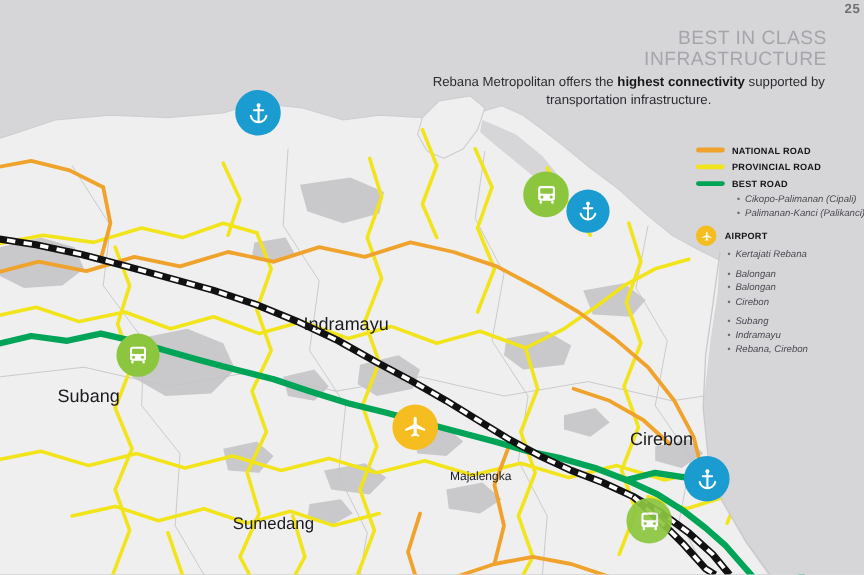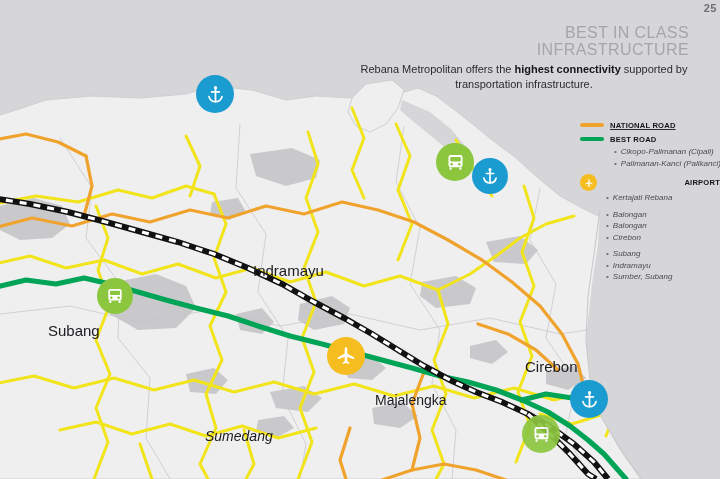--- a/index.html
+++ b/index.html
@@ -58,31 +58,31 @@
   }
   .leg-icon{
     position:absolute;left:0;top:0;width:17px;height:17px;border-radius:50%;
     display:flex;align-items:center;justify-content:center;
   }
   .leg-label{
     margin-left:30px;font-size:7.6px;font-weight:700;
     letter-spacing:.2px;color:#141417;line-height:11px;
     white-space:nowrap;
   }
-  .leg-label.ico{margin-left:24px;line-height:17px;text-align:right;}
+  .leg-label.ico{margin-left:24px;line-height:17px;}
   .leg-subs{margin-left:34px;}
   .leg-subs.ico{margin-left:26px;}
   .leg-sub{
     font-size:8px;color:#4a4a52;line-height:11.5px;white-space:nowrap;
     overflow:hidden;
     font-style:italic;
   }
   .leg-sub:before{content:"\2022";margin-right:4px;color:#6b6b73;}
   .leg-group{margin-bottom:5px;}
-  .leg-group.tight{margin-bottom:3px;text-decoration:underline;}
+  .leg-group.tight{margin-bottom:3px;}
 
   
   .pin{
     position:absolute;border-radius:50%;
     display:flex;align-items:center;justify-content:center;
     box-shadow:0 0 0 0 rgba(0,0,0,0);
   }
   .pin.sea{background:#1b9cd0;}
   .pin.term{background:#8cc63f;}
   .pin.air{background:#f5bd1f;}
@@ -212,22 +212,22 @@
                  L590,300 L586,260 L592,206 L598,166 Z"></path>
         <path fill="none" stroke="#c9c9cc" stroke-width="1.1" d="M600,132 L594,176 L588,218 L586,262 L590,302 L602,340 L622,374 L642,401"></path>
       </g>
     </svg>
   </div>
 
   <div>
     <div style="position:absolute;left:253px;top:262px;font-size:15px;color:#1b1b1f;">Indramayu</div>
     <div style="position:absolute;left:48px;top:322px;font-size:15px;color:#1b1b1f;">Subang</div>
     <div style="position:absolute;left:525px;top:358px;font-size:15px;color:#1b1b1f;">Cirebon</div>
-    <div style="position:absolute;left:375px;top:392px;font-size:14px;color:#1b1b1f;">Majalengka</div>
-    <div style="position:absolute;left:205px;top:428px;font-size:14px;color:#1b1b1f;font-style:italic;">Sumedang</div>
+    <div style="position:absolute;left:375px;top:392px;font-size:10px;color:#1b1b1f;">Majalengka</div>
+    <div style="position:absolute;left:194px;top:428px;font-size:14px;color:#1b1b1f;">Sumedang</div>
   </div>
 
   <div>
 
     <div class="pin sea" style="left:196px;top:75px;width:38px;height:38px;">
       <svg width="21" height="21" viewBox="0 0 24 24">
         <g fill="none" stroke="#ffffff" stroke-width="2" stroke-linecap="round">
           <circle cx="12" cy="4.2" r="1.9" fill="#ffffff" stroke="none"></circle>
           <line x1="12" y1="6.4" x2="12" y2="20"></line>
           <line x1="7.6" y1="9" x2="16.4" y2="9"></line>
@@ -312,20 +312,26 @@
 
   <div class="legend">
 
     <div class="leg-group tight">
       <div class="leg-row">
         <span class="leg-sw sw-solid" style="background:#f0a32c;"></span>
         <div class="leg-label">NATIONAL ROAD</div>
       </div>
     </div>
 
+    <div class="leg-group tight">
+      <div class="leg-row">
+        <span class="leg-sw sw-solid" style="background:#f2e41a;"></span>
+        <div class="leg-label">PROVINCIAL ROAD</div>
+      </div>
+    </div>
 
     <div class="leg-group">
       <div class="leg-row">
         <span class="leg-sw sw-solid" style="background:#00a457;height:3.5px;"></span>
         <div class="leg-label">BEST ROAD</div>
       </div>
       <div class="leg-subs">
         <div class="leg-sub">Cikopo-Palimanan (Cipali)</div>
         <div class="leg-sub">Palimanan-Kanci (Palikanci)</div>
       </div>
@@ -351,18 +357,18 @@
         <div class="leg-sub">Balongan</div>
         <div class="leg-sub">Balongan</div>
         <div class="leg-sub">Cirebon</div>
       </div>
     </div>
 
     <div class="leg-group">
       <div class="leg-subs ico">
         <div class="leg-sub">Subang</div>
         <div class="leg-sub">Indramayu</div>
-        <div class="leg-sub">Sumber, Subang</div>
+        <div class="leg-sub">Rebana, Cirebon</div>
       </div>
     </div>
   </div>
 
 </div>
 
 </body></html>

